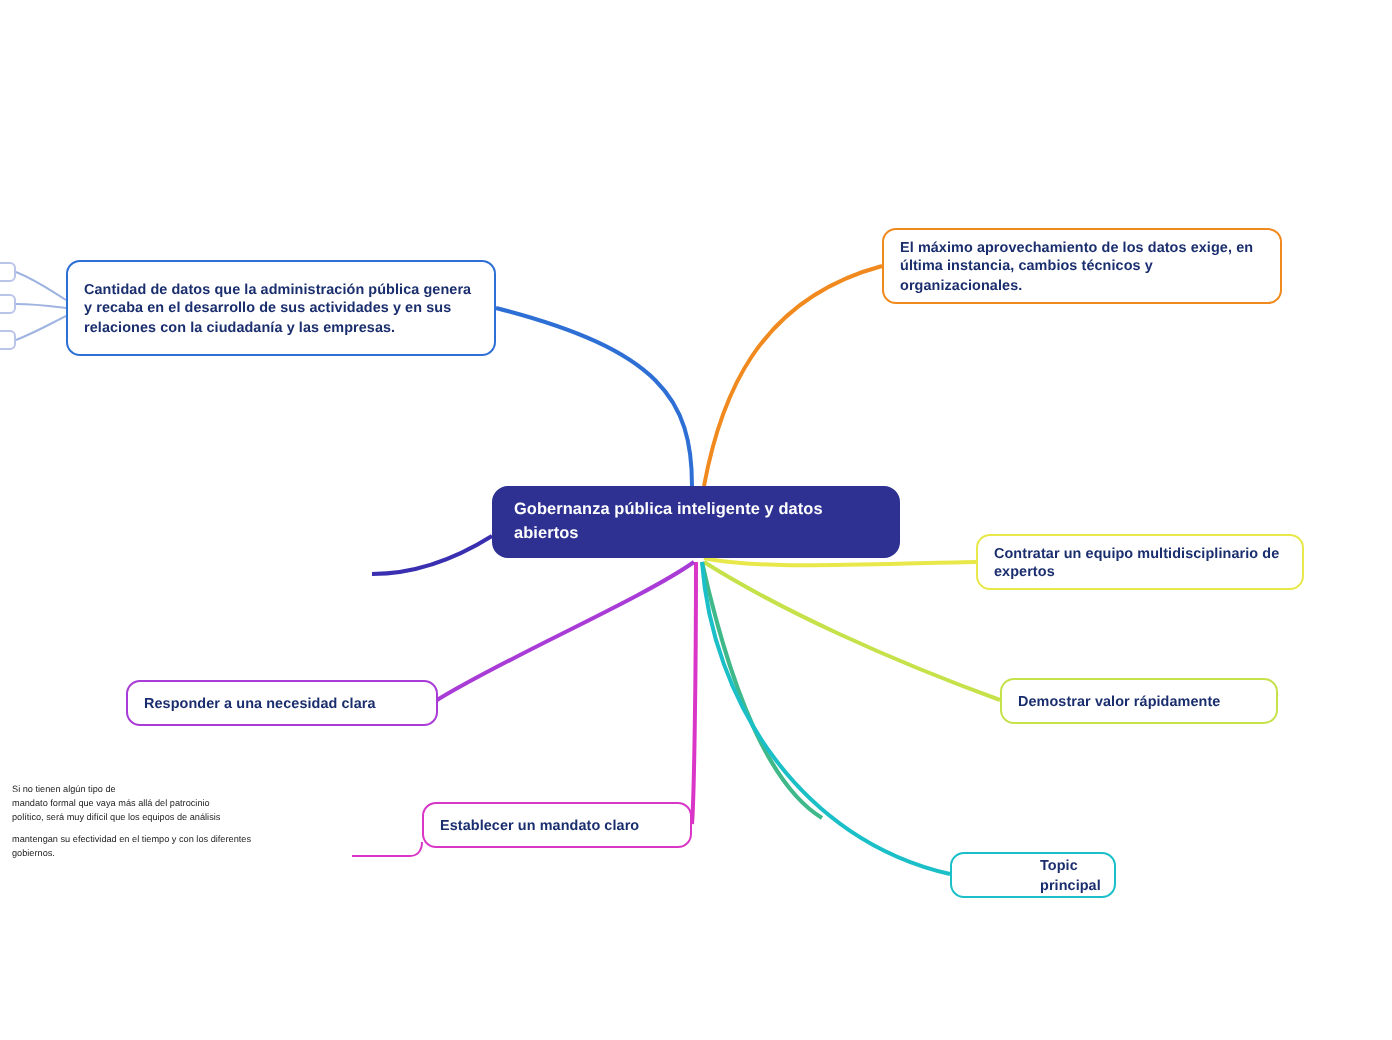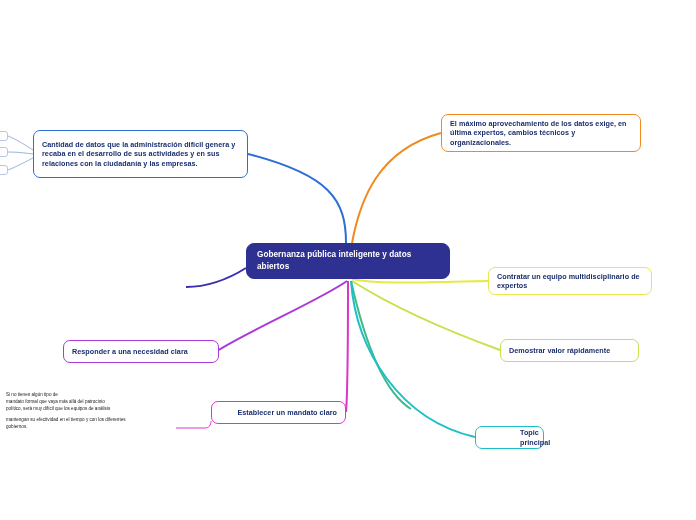--- a/index.html
+++ b/index.html
@@ -99,41 +99,41 @@
     <path d="M8,136 C18,140 25,145 33,150" stroke="#9fb4e0" stroke-width="1" fill="none"></path>
     <path d="M8,152 C18,152 25,153 33,154" stroke="#9fb4e0" stroke-width="1" fill="none"></path>
     <path d="M8,170 C18,166 25,162 33,158" stroke="#9fb4e0" stroke-width="1" fill="none"></path>
   </svg>
 
   <div class="node central" style="left:246px; top:243px; width:204px; height:36px; background:#2e3192; border-color:#2e3192; color:#ffffff;align-items:center;">
     <span>Gobernanza pública inteligente y datos abiertos</span>
   </div>
 
   <div class="node" style="left:33px; top:130px; width:215px; height:48px; border-color:#2d6fd4; color:#1a2e6e;">
-    <span>Cantidad de datos que la administración difícil genera y recaba en el desarrollo de sus actividades y en sus relaciones con la ciudadanía y las empresas.</span>
+    <span>Cantidad de datos que la administración pública genera y recaba en el desarrollo de sus actividades y en sus relaciones con la ciudadanía y las empresas.</span>
   </div>
 
   <div class="node" style="left:441px; top:114px; width:200px; height:38px; border-color:#f08a1e; color:#1a2e6e;">
-    <span>El máximo aprovechamiento de los datos exige, en última expertos, cambios técnicos y organizacionales.</span>
+    <span>El máximo aprovechamiento de los datos exige, en última instancia, cambios técnicos y organizacionales.</span>
   </div>
 
   <div class="node" style="left:488px; top:267px; width:164px; height:28px; border-color:#e8e84a; color:#1a2e6e;">
     <span>Contratar un equipo multidisciplinario de expertos</span>
   </div>
 
   <div class="node" style="left:500px; top:339px; width:139px; height:23px; border-color:#c6e24a; color:#1a2e6e;text-align:center;">
     <span>Demostrar valor rápidamente</span>
   </div>
 
 
-  <div class="node" style="left:475px; top:426px; width:69px; height:23px; border-color:#1bbfc7; color:#1a2e6e;padding-left:44px;">
+  <div class="node" style="left:475px; top:426px; width:83px; height:23px; border-color:#1bbfc7; color:#1a2e6e;padding-left:44px;">
     <span>Topic principal</span>
   </div>
 
-  <div class="node" style="left:211px; top:401px; width:135px; height:23px; border-color:#d936c8; color:#1a2e6e;justify-content:flex-end;">
+  <div class="node" style="left:211px; top:401px; width:135px; height:23px; border-color:#d936c8; color:#1a2e6e;">
     <span>Establecer un mandato claro</span>
   </div>
 
   <div class="node" style="left:63px; top:340px; width:156px; height:23px; border-color:#a93bd6; color:#1a2e6e;">
     <span>Responder a una necesidad clara</span>
   </div>
 
 
   <div class="note" style="left:6px; top:391px; width:170px;">
     <span>Si no tienen algún tipo de</span><br>

